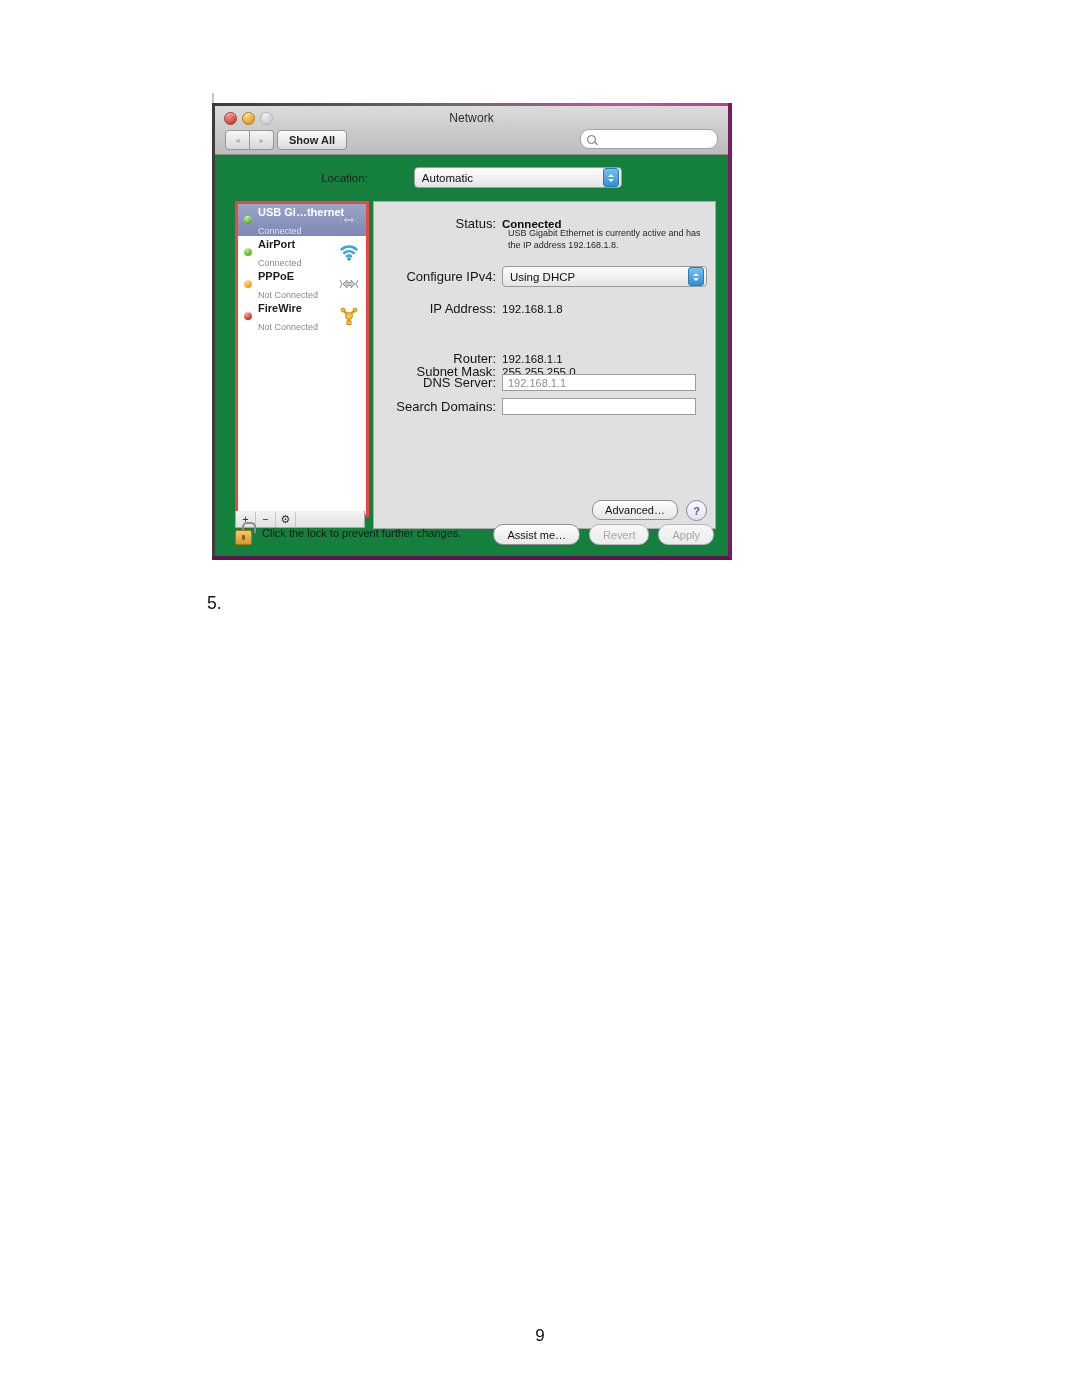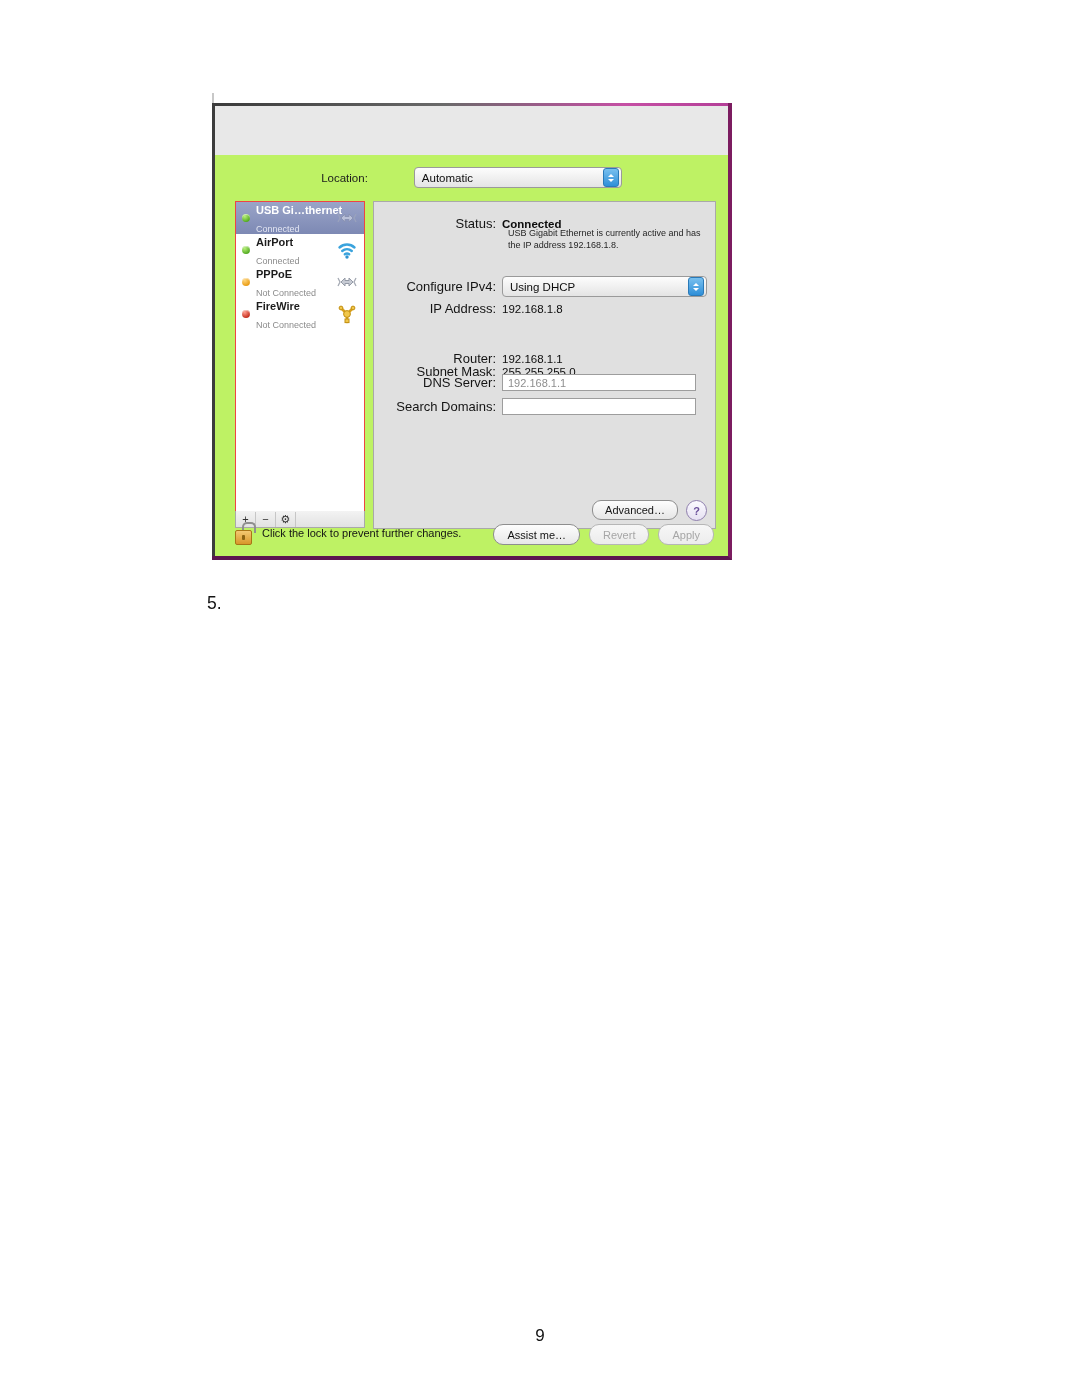--- a/index.html
+++ b/index.html
@@ -151,21 +151,21 @@
     right: -3px; bottom: -2px;
     width: 4px; height: 1.4px;
     background: #6a6a6a;
     transform: rotate(45deg);
   }
 
   
   .pane {
     position: absolute;
     left: 3px; top: 52px; right: 0; bottom: 0;
-    background: #bef264;
+    background: #15803d;
   }
 
   .location-row {
     position: absolute;
     left: 0; right: 0; top: 12px;
     display: flex;
     align-items: center;
     justify-content: center;
     gap: 7px;
   }
@@ -206,21 +206,21 @@
   .popup-arrows i.down { border-top: 3.5px solid #fff; }
 
   #loc-popup { width: 197px; margin-left: 39px; }
 
   
   .sidebar {
     position: absolute;
     left: 20px; top: 46px;
     width: 128px; height: 310px;
     background: #fff;
-    border: 1px solid #ef4444;
+    border: 3px solid #ef4444;
   }
   .iface {
     height: 32px;
     display: flex;
     align-items: center;
     padding: 0 5px 0 6px;
     position: relative;
     border-bottom: 0;
   }
   .iface.sel {
@@ -434,20 +434,39 @@
 <body>
 
 <div class="scan-line"></div>
 <div class="scan-line2"></div>
 
 <div class="shot">
   <div class="shot-inner">
     <div class="top-edge"></div>
     <div class="left-edge"></div>
 
+    <div class="titlebar">
+      <div class="traffic">
+        <span class="tl red"></span>
+        <span class="tl amber"></span>
+        <span class="tl gray"></span>
+      </div>
+      <div class="win-title">Network</div>
+
+      <div class="navgroup">
+        <div class="navbtn">◂</div>
+        <div class="navbtn">▸</div>
+      </div>
+
+      <div class="showall">Show All</div>
+
+      <div class="searchbox">
+        <span class="mag"></span>
+      </div>
+    </div>
 
     <div class="pane">
 
       <div class="location-row">
         <span class="field-label">Location:</span>
         <div class="popup" id="loc-popup">
           <span class="txt">Automatic</span>
           <span class="popup-arrows">
               <i class="up"></i>
               <i class="down"></i>
@@ -536,21 +555,21 @@
       </div>
 
       <div class="detail">
 
         <div class="drow" style="top:14px;">
           <span class="dlabel">Status:</span>
           <span class="dvalue b">Connected</span>
         </div>
         <div class="helptext">USB Gigabit Ethernet is currently active and has the IP address 192.168.1.8.</div>
 
-        <div class="drow" style="top:74px;">
+        <div class="drow" style="top:64px;">
           <span class="dlabel">Configure IPv4:</span>
           <div class="popup" style="width:194px;">
             <span class="txt">Using DHCP</span>
             <span class="popup-arrows">
                 <i class="up"></i>
                 <i class="down"></i>
               </span>
           </div>
         </div>
 

